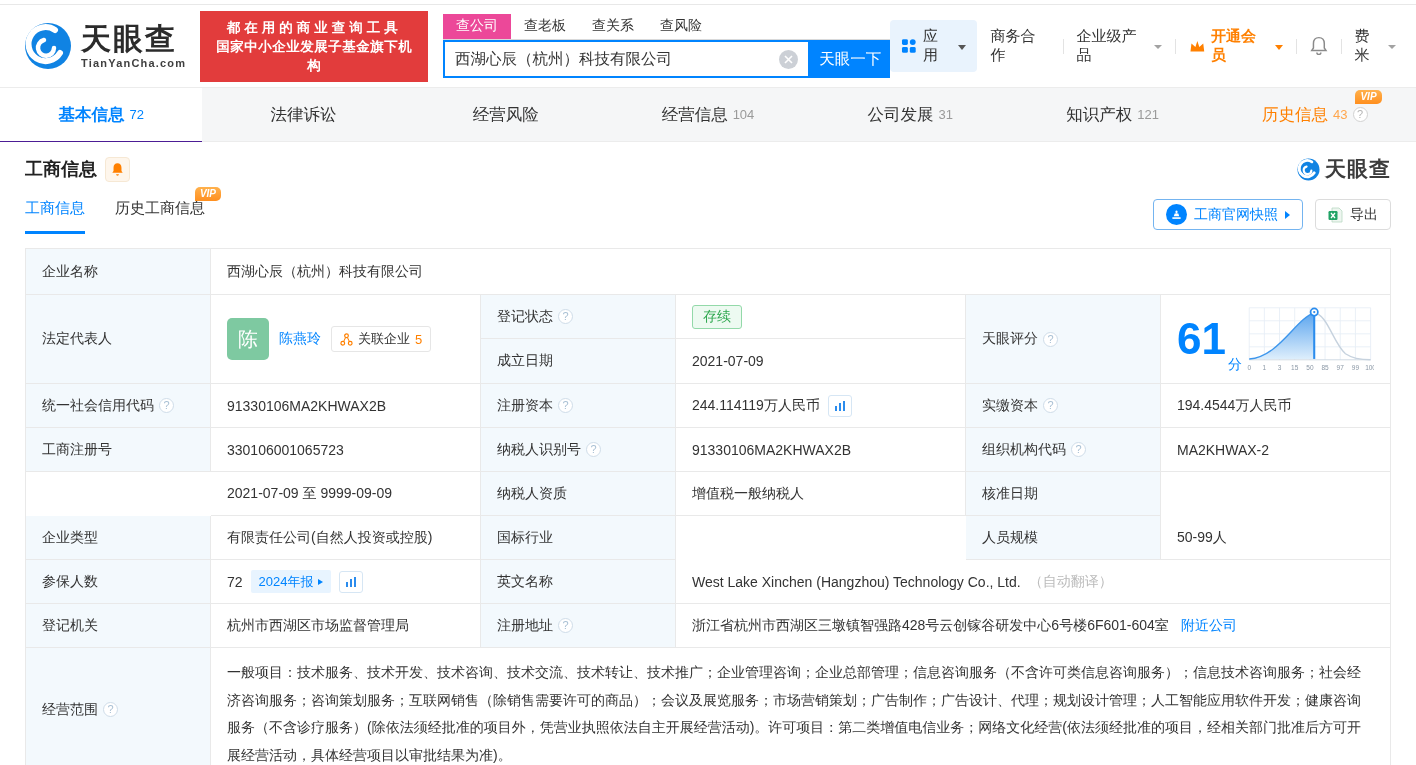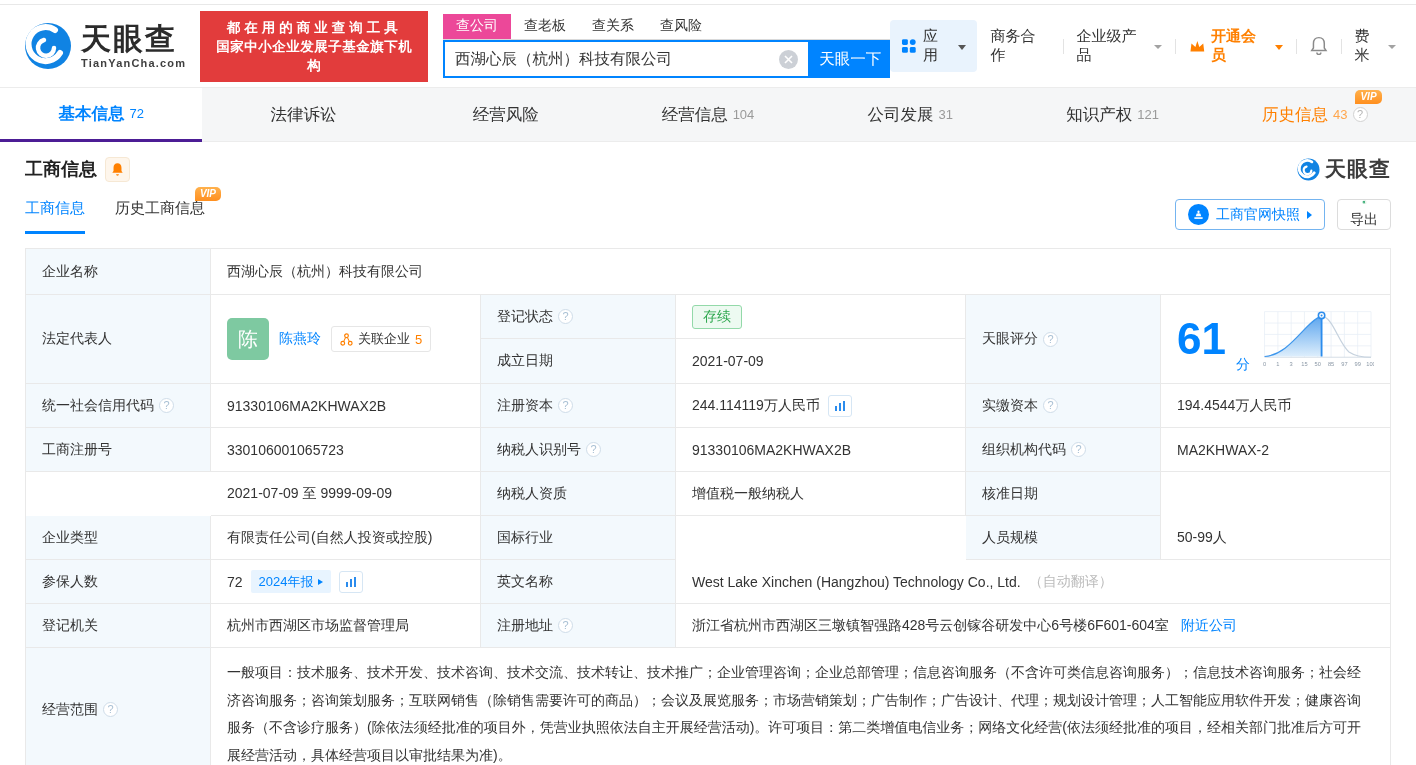--- a/index.html
+++ b/index.html
@@ -29,21 +29,21 @@
   .caret.small { border-top-width:4px; opacity:.55; }
   .caret.orange { border-top-color:#ff8000; opacity:1; }
   .vdiv { width:1px; height:15px; background:#e3e3e3; }
   .member { color:#ff8000; font-weight:700; display:flex; align-items:center; gap:5px; cursor:pointer; }
   .nav-item { cursor:pointer; display:flex; align-items:center; gap:4px; }
 
   
   .main-tabs { display:flex; height:55px; background:#f5f6f7; border-top:1px solid #ececec; border-bottom:1px solid #ececec; }
   .main-tab { flex:1; display:flex; align-items:center; justify-content:center; gap:5px; font-size:16.5px; color:#333; cursor:pointer; position:relative; }
   .main-tab .cnt { font-size:13px; color:#9a9a9a; }
-  .main-tab.active { background:#fff; color:#0084ff; font-weight:700; border-bottom:3px solid #4c1d95; margin-bottom:-1px; }
+  .main-tab.active { background:#fff; color:#0084ff; font-weight:700; border-bottom:1px solid #4c1d95; margin-bottom:-1px; }
   .main-tab.active .cnt { color:#0084ff; font-weight:400; }
   .main-tab.vip-tab { color:#ff8000; }
   .main-tab.vip-tab .cnt { color:#ffa64d; }
   .tab-inner { position:relative; display:flex; align-items:center; gap:5px; }
   .vip-badge { position:absolute; top:-14px; right:-14px; background:linear-gradient(180deg,#ffb14d,#ff8f1f); color:#fff; font-size:10px; font-style:italic; font-weight:700; padding:1px 5px 2px; border-radius:5px 5px 5px 0; line-height:11px; }
   .help-circle { width:15px; height:15px; border-radius:50%; border:1px solid #cfdde9; background:#fff; color:#a9c0d4; font-size:11px; display:flex; align-items:center; justify-content:center; flex:none; cursor:pointer; line-height:1; }
   .help-circle.gray { border-color:#d2d2d2; color:#b5b5b5; }
 
   
   .content { padding:0 25px; }
@@ -53,42 +53,42 @@
   .brand-mini { margin-left:auto; display:flex; align-items:center; gap:5px; }
   .brand-mini-text { font-size:21px; font-weight:700; color:#3c3c3c; letter-spacing:1px; }
 
   .subtab-row { display:flex; align-items:flex-start; margin-top:16px; height:40px; }
   .subtab { font-size:15px; color:#333; margin-right:30px; padding-bottom:13px; position:relative; cursor:pointer; }
   .subtab.active { color:#0084ff; border-bottom:3px solid #0084ff; }
   .subtab .vip-badge { top:-12px; right:-16px; }
   .head-btns { margin-left:auto; display:flex; gap:12px;font-family:Liberation Serif, serif; }
   .btn { height:31px; border-radius:4px; display:flex; align-items:center; padding:0 12px; font-size:14px; cursor:pointer; background:#fff; gap:7px; }
   .btn.snapshot { border:1px solid #74b4f0; color:#0084ff; }
-  .btn.export { border:1px solid #dcdcdc; color:#333;flex-direction:column; }
+  .btn.export { border:1px solid #dcdcdc; color:#333; }
   .stamp-circle { width:21px; height:21px; border-radius:50%; background:#0084ff; display:flex; align-items:center; justify-content:center; }
   .tri-right { width:0; height:0; border-top:4px solid transparent; border-bottom:4px solid transparent; border-left:5px solid #0084ff; }
 
   
   .info-table { margin-top:9px; display:grid; grid-template-columns:185px 270px 195px 290px 195px 1fr; grid-template-rows:46px 44px 45px 44px 44px 44px 44px 44px 44px 123px; border:1px solid #e9e9e9; font-size:14px; }
   .cell { border-right:1px solid #e9e9e9; border-bottom:1px solid #e9e9e9; display:flex; align-items:center; padding:0 16px; background:#fff; min-width:0; }
   .lbl { background:#f3f9fd; gap:5px; color:#333; }
   .nr { border-right:none; }
   .nb { border-bottom:none; }
   a.link { color:#0084ff; text-decoration:none; cursor:pointer; }
   .gray-note { color:#bbb; margin-left:8px; }
   .code-gray { color:#999; }
   .avatar { width:42px; height:42px; border-radius:5px; background:#7ec9a1; color:#fff; font-size:20px; display:flex; align-items:center; justify-content:center; margin-right:10px; flex:none; }
   .rel-badge { display:flex; align-items:center; gap:5px; border:1px solid #e6e6e6; border-radius:3px; padding:3px 8px; margin-left:10px; font-size:13px; cursor:pointer; background:#fff; }
   .rel-cnt { color:#ff8000; }
   .status-badge { background:#edfaf1; border:1px solid #93d9a9; color:#2fa84f; border-radius:3px; padding:2px 10px; font-size:14px; }
   .mini-chart-btn { width:24px; height:22px; border:1px solid #d6e6f4; border-radius:3px; display:flex; align-items:center; justify-content:center; margin-left:8px; cursor:pointer; background:#fff; }
   .report-badge { background:#e8f4ff; color:#0084ff; font-size:13px; padding:2.5px 8px; border-radius:2px; margin-left:8px; display:flex; align-items:center; gap:4px; cursor:pointer; }
   .report-badge .tri-right { border-left-color:#0084ff; border-top-width:3.5px; border-bottom-width:3.5px; }
   .chev-down { width:8px; height:8px; border-right:1.6px solid #999; border-bottom:1.6px solid #999; transform:rotate(45deg) translateY(-2px); margin-left:7px; cursor:pointer; flex:none; }
-  .score-cell { gap:10px; }
+  .score-cell { gap:2px; }
   .score-num { font-size:44px; font-weight:700; color:#0084ff; line-height:1; }
   .score-unit { font-size:14px; color:#0084ff; align-self:flex-end; margin-bottom:9px; }
   .scope-cell { display:block; padding:11px 16px; line-height:27.5px; color:#333; }
 </style>
 </head>
 <body>
 
 <div class="top-strip"></div>
 
 <div class="header">

